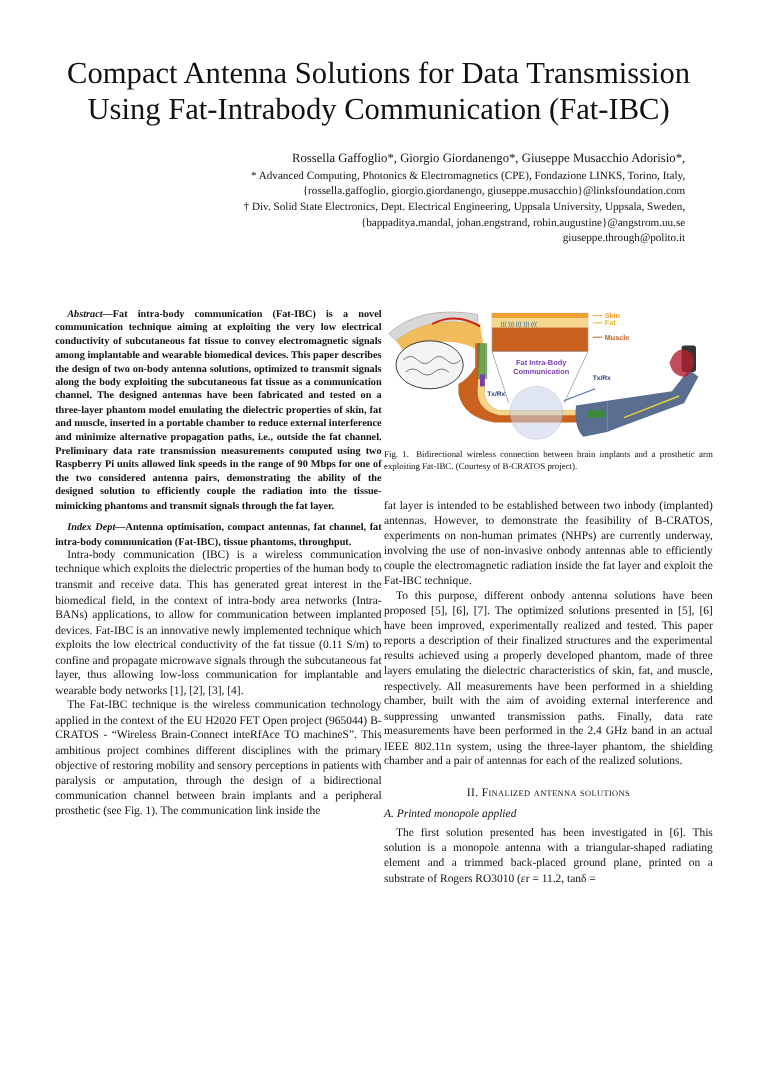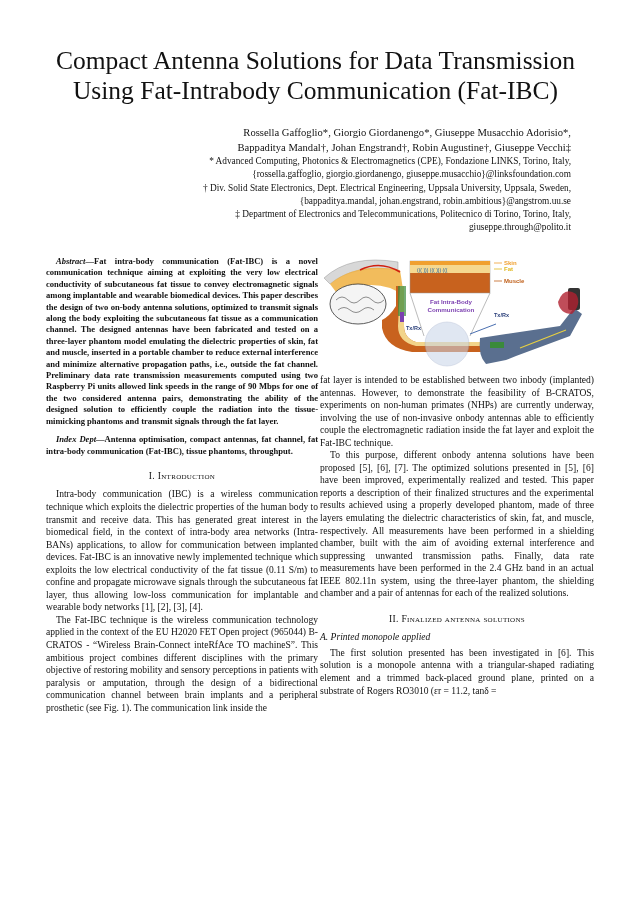--- a/index.html
+++ b/index.html
@@ -31,33 +31,30 @@
 </head>
 <body>
 
 <h1 class="title">
   <span>Compact Antenna Solutions for Data Transmission</span><br>
   <span>Using Fat-Intrabody Communication (Fat-IBC)</span>
 </h1>
 
 <div class="authors">
   <div>Rossella Gaffoglio*, Giorgio Giordanengo*, Giuseppe Musacchio Adorisio*,</div>
-  <div>Bappaditya Mandal†, Johan Engstrand†, Robin Augustine†, Giuseppe Vecchi‡</div>
   <div class="aff">* Advanced Computing, Photonics &amp; Electromagnetics (CPE), Fondazione LINKS, Torino, Italy,</div>
   <div class="aff">{rossella.gaffoglio, giorgio.giordanengo, giuseppe.musacchio}@linksfoundation.com</div>
   <div class="aff">† Div. Solid State Electronics, Dept. Electrical Engineering, Uppsala University, Uppsala, Sweden,</div>
-  <div class="aff">{bappaditya.mandal, johan.engstrand, robin.ambitious}@angstrom.uu.se</div>
-  <div class="aff">‡ Department of Electronics and Telecommunications, Politecnico di Torino, Torino, Italy,</div>
+  <div class="aff">{bappaditya.mandal, johan.engstrand, robin.augustine}@angstrom.uu.se</div>
   <div class="aff">giuseppe.through@polito.it</div>
 </div>
 
 <div class="col left">
   <p class="abstract"><span class="lbl">Abstract</span><span>—Fat intra-body communication (Fat-IBC) is a novel communication technique aiming at exploiting the very low electrical conductivity of subcutaneous fat tissue to convey electromagnetic signals among implantable and wearable biomedical devices. This paper describes the design of two on-body antenna solutions, optimized to transmit signals along the body exploiting the subcutaneous fat tissue as a communication channel. The designed antennas have been fabricated and tested on a three-layer phantom model emulating the dielectric properties of skin, fat and muscle, inserted in a portable chamber to reduce external interference and minimize alternative propagation paths, i.e., outside the fat channel. Preliminary data rate transmission measurements computed using two Raspberry Pi units allowed link speeds in the range of 90 Mbps for one of the two considered antenna pairs, demonstrating the ability of the designed solution to efficiently couple the radiation into the tissue-mimicking phantoms and transmit signals through the fat layer.</span></p>
   <p class="index"><span class="lbl">Index Dept</span><span>—Antenna optimisation, compact antennas, fat channel, fat intra-body communication (Fat-IBC), tissue phantoms, throughput.</span></p>
-  <p class="sec"><span>I.</span> <span class="sc">Introduction</span></p>
   <p>Intra-body communication (IBC) is a wireless communication technique which exploits the dielectric properties of the human body to transmit and receive data. This has generated great interest in the biomedical field, in the context of intra-body area networks (Intra-BANs) applications, to allow for communication between implanted devices. Fat-IBC is an innovative newly implemented technique which exploits the low electrical conductivity of the fat tissue (0.11 S/m) to confine and propagate microwave signals through the subcutaneous fat layer, thus allowing low-loss communication for implantable and wearable body networks [1], [2], [3], [4].</p>
   <p>The Fat-IBC technique is the wireless communication technology applied in the context of the EU H2020 FET Open project (965044) B-CRATOS - “Wireless Brain-Connect inteRfAce TO machineS”. This ambitious project combines different disciplines with the primary objective of restoring mobility and sensory perceptions in patients with paralysis or amputation, through the design of a bidirectional communication channel between brain implants and a peripheral prosthetic (see Fig. 1). The communication link inside the</p>
 </div>
 
 <div class="col right">
   <div class="figure">
     <svg width="274" height="112" viewBox="0 0 274 112">
 
       <path d="M4,22 Q30,-2 78,6 L78,14 Q34,8 10,28 Z" fill="#d8d8d8" stroke="#999" stroke-width="0.5"></path>
       <path d="M10,28 Q36,6 80,14 L84,40 Q60,20 16,36 Z" fill="#f0b040" opacity="0.85"></path>
@@ -95,18 +92,19 @@
       <path d="M160,82 L186,78 L186,104 L166,108 Q158,100 160,82 Z" fill="#5a6f8f"></path>
       <path d="M186,78 L240,70 L254,52 L262,58 L250,80 L196,100 L186,104 Z" fill="#5a6f8f"></path>
       <line x1="200" y1="92" x2="246" y2="74" stroke="#e8d040" stroke-width="1.2"></line>
       <rect x="170" y="86" width="14" height="6" fill="#3a8a3a"></rect>
 
       <rect x="248" y="32" width="12" height="22" rx="2" fill="#333"></rect>
       <path d="M238,46 Q244,30 256,38 Q262,48 252,58 Q240,58 238,46 Z" fill="#b02030" opacity="0.8"></path>
       <path d="M150,78 L176,68" stroke="#4a6fb0" stroke-width="1" fill="none"></path>
     </svg>
   </div>
+  <p class="caption"><span class="figlbl">Fig. 1.</span><span>Bidirectional wireless connection between brain implants and a prosthetic arm exploiting Fat-IBC. (Courtesy of B-CRATOS project).</span></p>
   <p style="text-indent:0">fat layer is intended to be established between two inbody (implanted) antennas. However, to demonstrate the feasibility of B-CRATOS, experiments on non-human primates (NHPs) are currently underway, involving the use of non-invasive onbody antennas able to efficiently couple the electromagnetic radiation inside the fat layer and exploit the Fat-IBC technique.</p>
   <p>To this purpose, different onbody antenna solutions have been proposed [5], [6], [7]. The optimized solutions presented in [5], [6] have been improved, experimentally realized and tested. This paper reports a description of their finalized structures and the experimental results achieved using a properly developed phantom, made of three layers emulating the dielectric characteristics of skin, fat, and muscle, respectively. All measurements have been performed in a shielding chamber, built with the aim of avoiding external interference and suppressing unwanted transmission paths. Finally, data rate measurements have been performed in the 2.4 GHz band in an actual IEEE 802.11n system, using the three-layer phantom, the shielding chamber and a pair of antennas for each of the realized solutions.</p>
   <p class="sec"><span>II.</span> <span class="sc">Finalized antenna solutions</span></p>
   <p class="subsec">A. Printed monopole applied</p>
   <p>The first solution presented has been investigated in [6]. This solution is a monopole antenna with a triangular-shaped radiating element and a trimmed back-placed ground plane, printed on a substrate of Rogers RO3010 (εr = 11.2, tanδ =</p>
 </div>
 
 </body></html>

